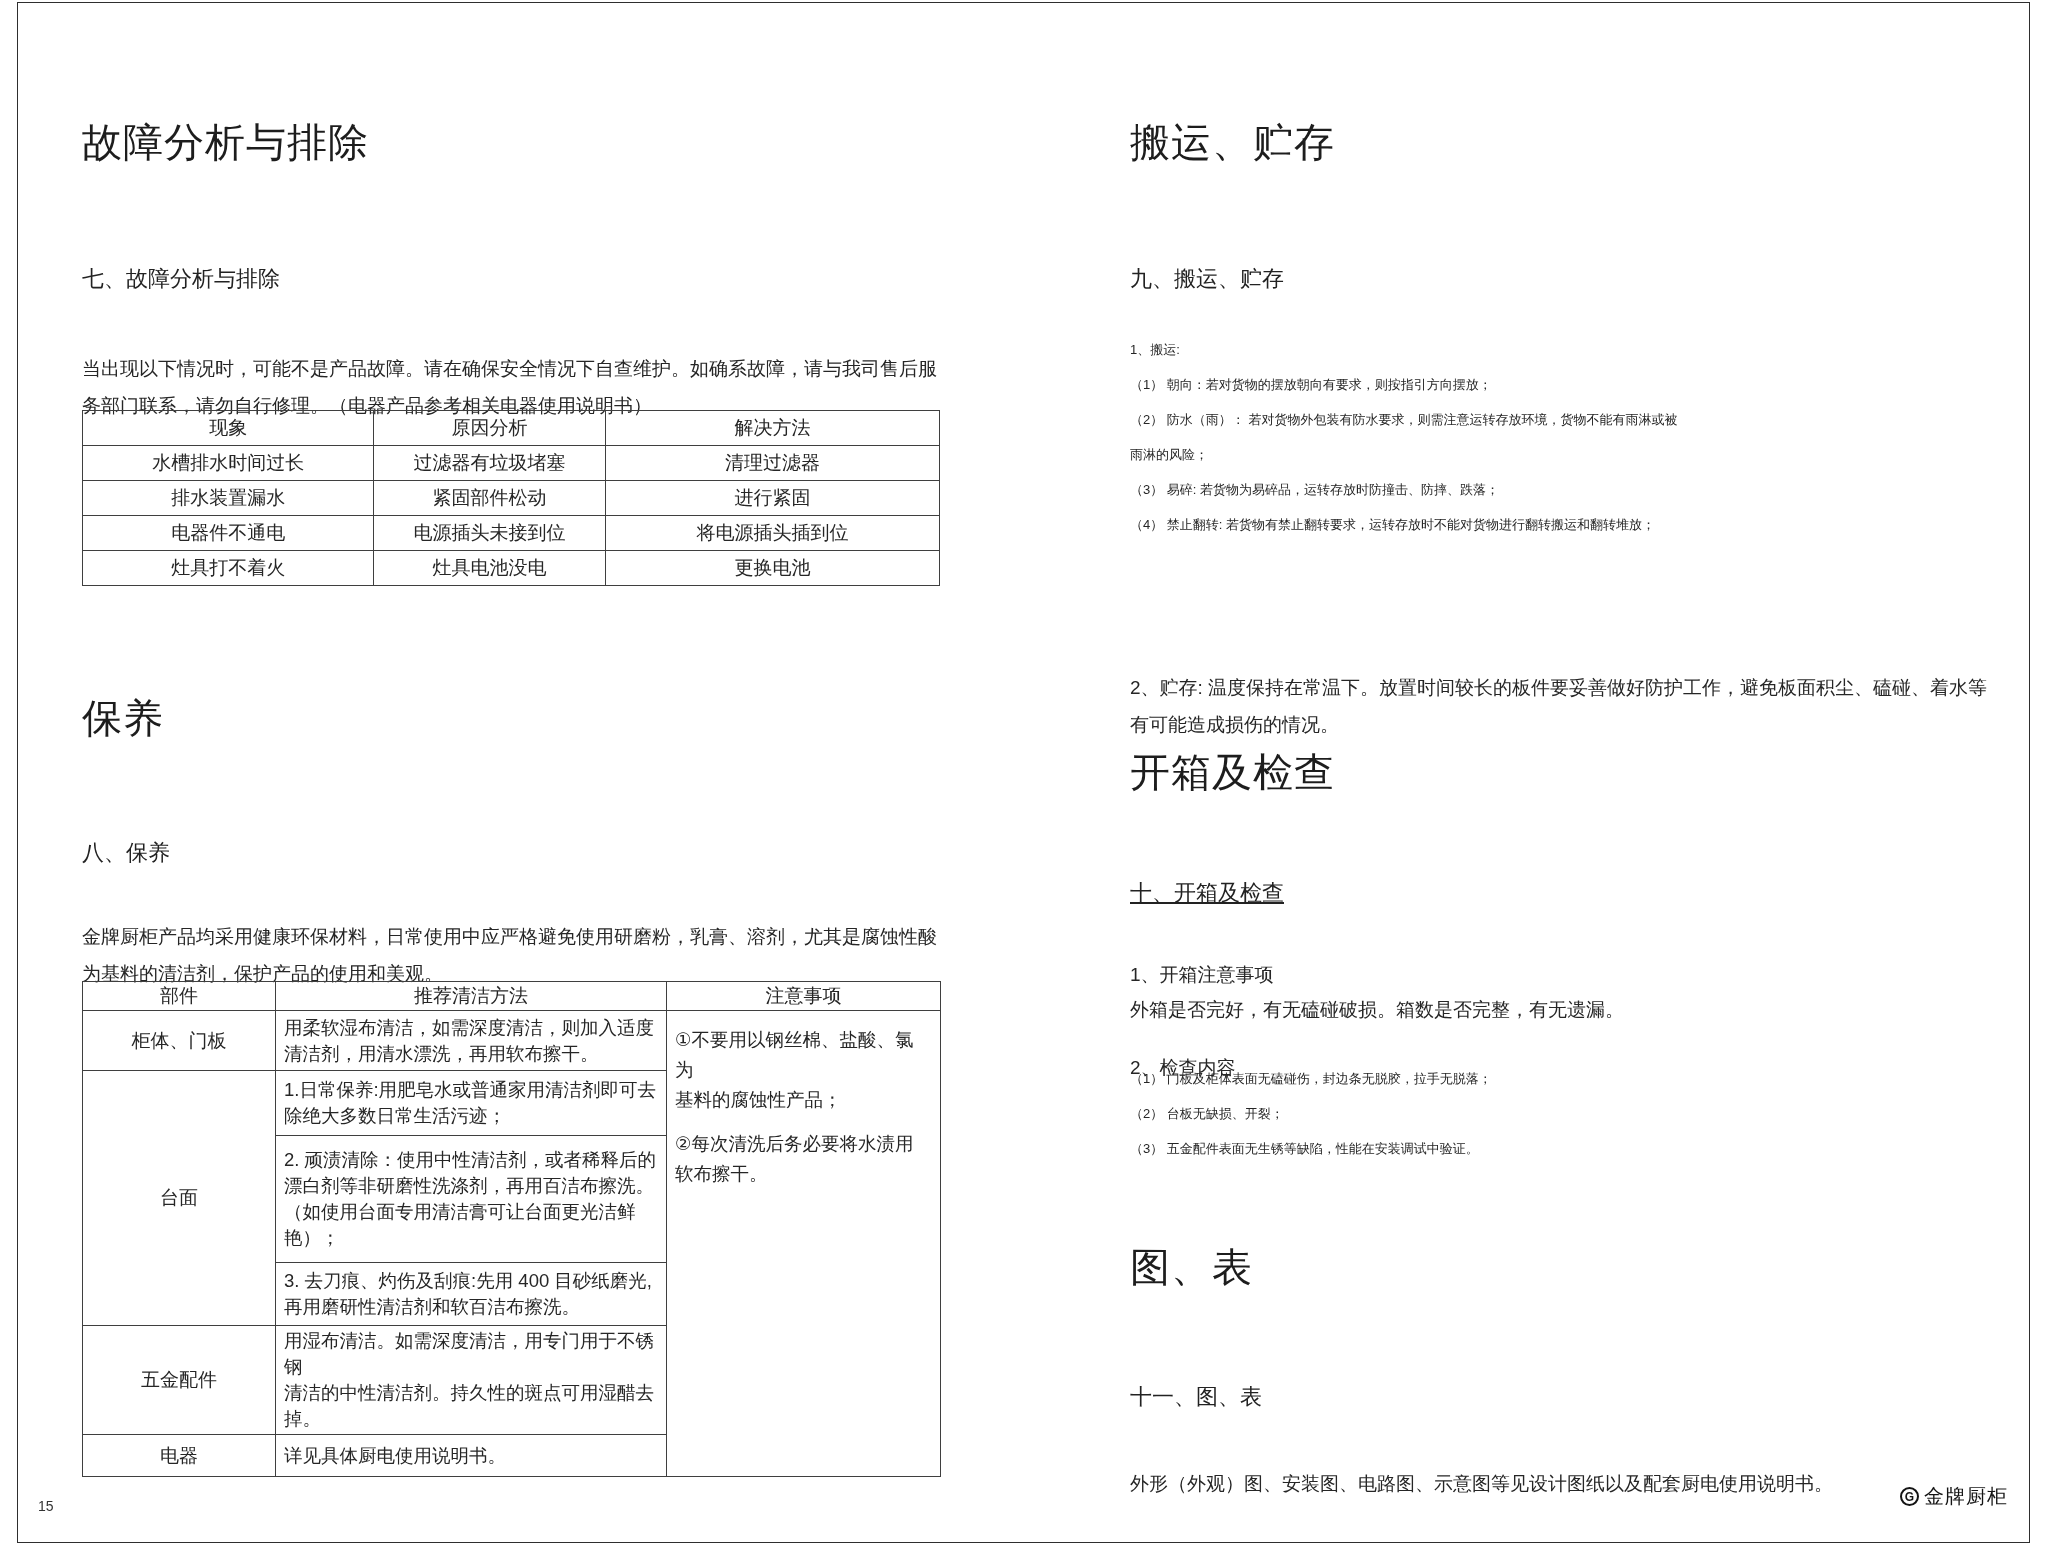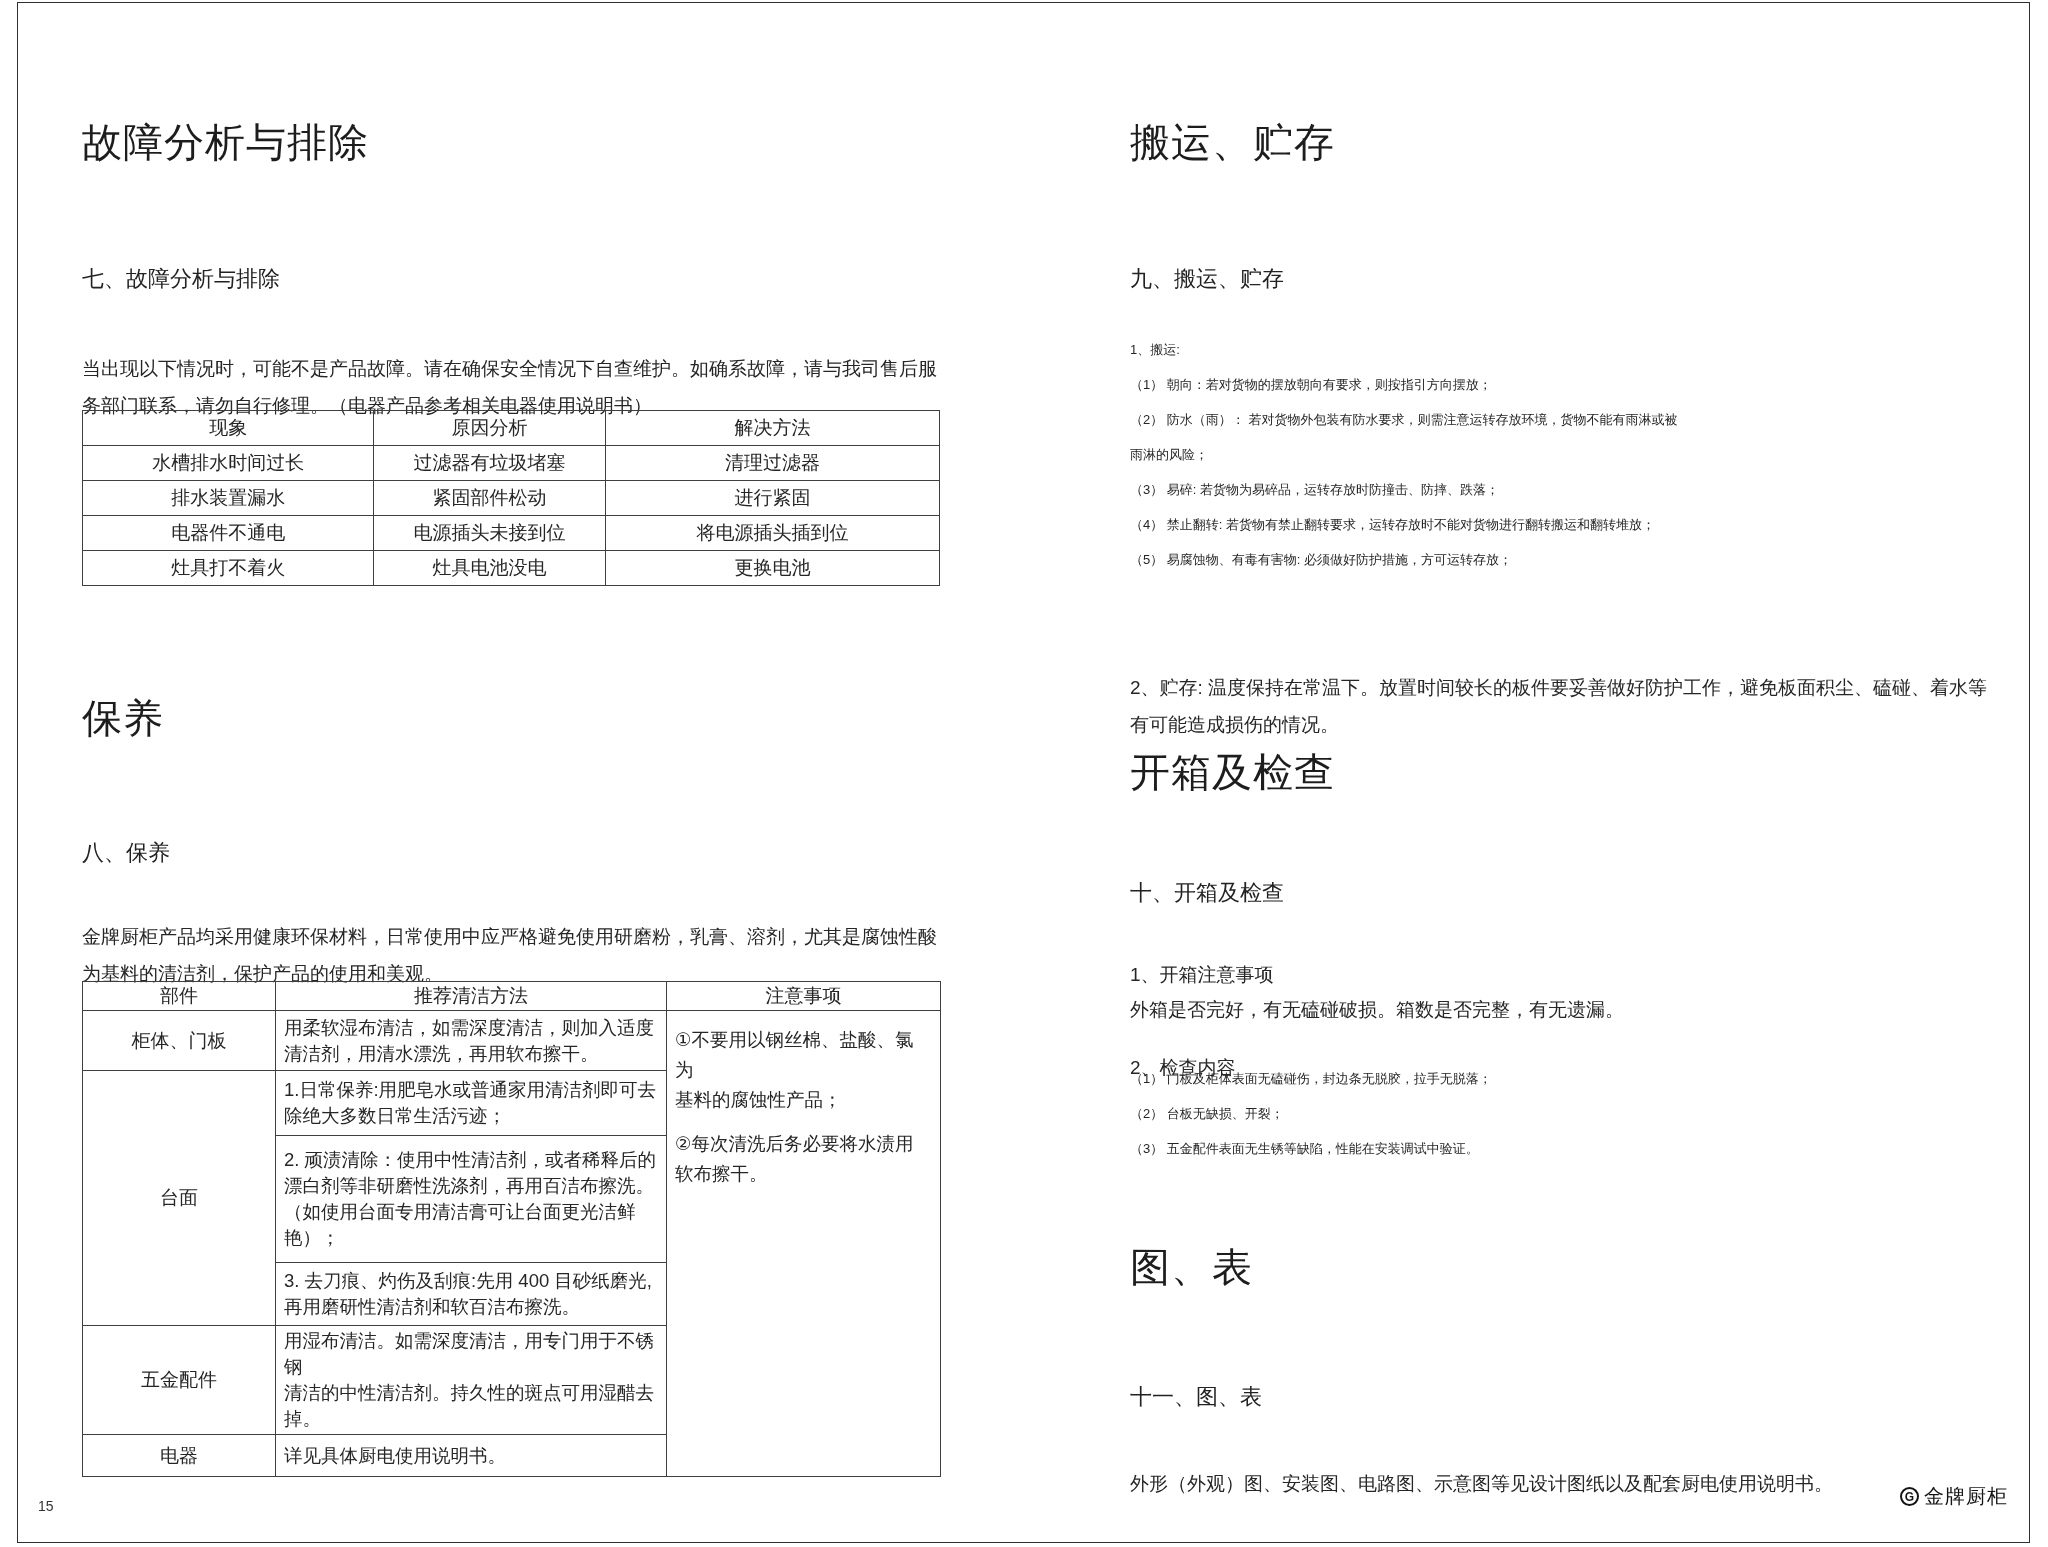--- a/index.html
+++ b/index.html
@@ -147,29 +147,28 @@
 
     <div class="abs h2" style="top:264px;">九、搬运、贮存</div>
 
     <div class="abs list" style="top:332px;width:880px;">
       <div class="li pre">1、搬运:</div>
       <div class="li pre">（1） 朝向：若对货物的摆放朝向有要求，则按指引方向摆放；</div>
       <div class="li pre">（2） 防水（雨）： 若对货物外包装有防水要求，则需注意运转存放环境，货物不能有雨淋或被
 雨淋的风险；</div>
       <div class="li pre">（3） 易碎: 若货物为易碎品，运转存放时防撞击、防摔、跌落；</div>
       <div class="li pre">（4） 禁止翻转: 若货物有禁止翻转要求，运转存放时不能对货物进行翻转搬运和翻转堆放；</div>
-      <div class="li pre">（5） 易腐蚀物、有毒有害物: 必须做好防护措施，方可运转存放；</div>
     </div>
 
     <div class="abs body-t pre" style="top:645px;width:880px;">2、贮存: 温度保持在常温下。放置时间较长的板件要妥善做好防护工作，避免板面积尘、磕碰、着水等
 有可能造成损伤的情况。</div>
 
     <div class="abs h1" style="top:750px;">开箱及检查</div>
 
-    <div class="abs h2" style="top:878px;">十、开箱及检查</div>
+    <div class="abs h2" style="top:878px;text-decoration:underline;">十、开箱及检查</div>
 
     <div class="abs body-t" style="top:933px;line-height:35px;">1、开箱注意事项</div>
 
     <div class="abs body-t" style="top:968px;line-height:35px;width:880px;">外箱是否完好，有无磕碰破损。箱数是否完整，有无遗漏。</div>
 
     <div class="abs body-t" style="top:1026px;line-height:35px;">2、检查内容</div>
 
     <div class="abs list" style="top:1061px;width:880px;">
       <div class="li">（1） 门板及柜体表面无磕碰伤，封边条无脱胶，拉手无脱落；</div>
       <div class="li">（2） 台板无缺损、开裂；</div>

